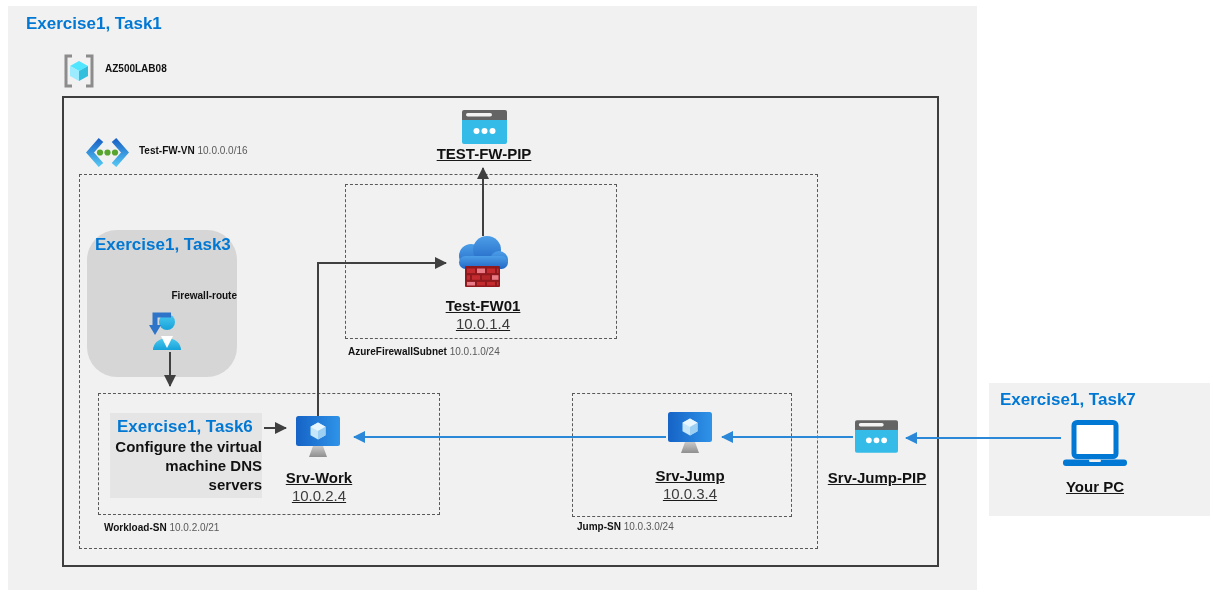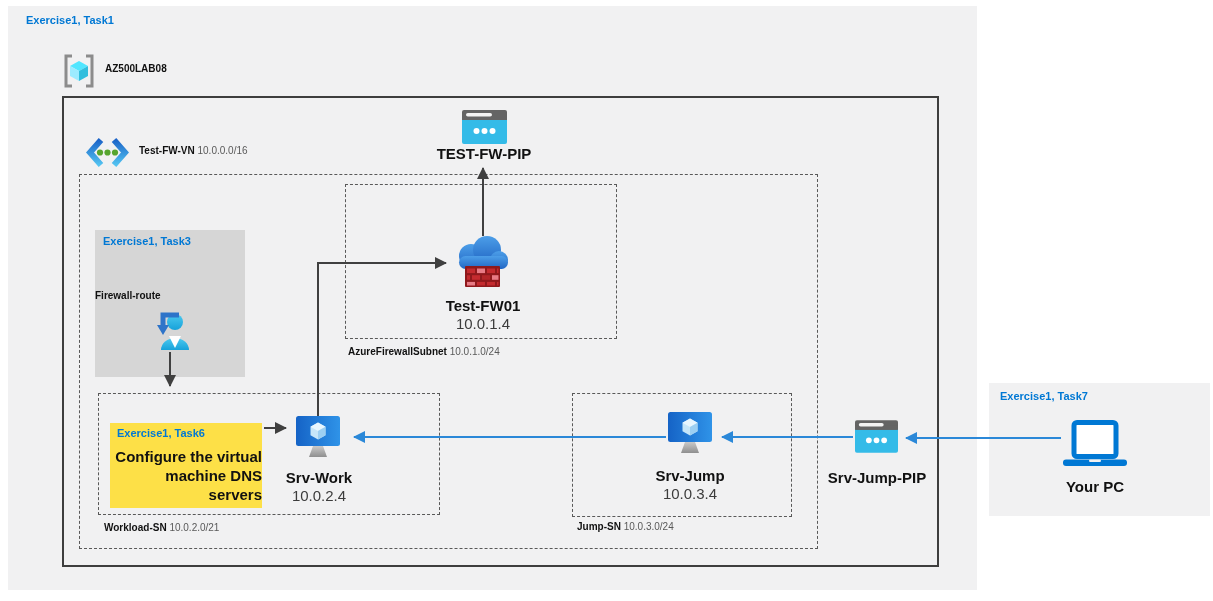--- a/index.html
+++ b/index.html
@@ -10,26 +10,26 @@
   .abs{position:absolute;}
   .region{background:#f1f1f2;}
   .outer-region{left:8px;top:6px;width:969px;height:584px;}
   .task7-region{left:989px;top:383px;width:221px;height:133px;}
   .rg-box{left:62px;top:96px;width:877px;height:471px;border:2px solid #3e3e3e;box-sizing:border-box;}
   .dashed{border:1px dashed #595959;box-sizing:border-box;}
   .vnet-box{left:79px;top:174px;width:739px;height:375px;}
   .afw-box{left:345px;top:184px;width:272px;height:155px;}
   .workload-box{left:98px;top:393px;width:342px;height:122px;}
   .jump-box{left:572px;top:393px;width:220px;height:124px;}
-  .task3-box{left:95px;top:230px;width:150px;height:147px;background:#d6d6d6;}
-  .task6-box{left:110px;top:413px;width:152px;height:85px;background:#fde047;margin-top:10px;}
-  .blue-title{color:#0078d4;font-weight:bold;font-size:11px;}
+  .task3-box{left:87px;top:230px;width:150px;height:147px;background:#d6d6d6;border-radius:30px;}
+  .task6-box{left:110px;top:413px;width:152px;height:85px;background:#e5e5e5;}
+  .blue-title{color:#0078d4;font-weight:bold;font-size:17px;}
   .bold-label{font-weight:bold;font-size:10px;color:#111;}
   .cidr{font-weight:normal;color:#595959;}
-  .node-label{text-align:center;font-size:15px;line-height:18px;transform:translateX(-50%);white-space:nowrap;}
+  .node-label{text-align:center;font-size:15px;line-height:18px;transform:translateX(-50%);white-space:nowrap;text-decoration:underline;}
   .node-label .nm{font-weight:bold;color:#111;}
   .node-label .ip{color:#3c3c3c;}
   .task6-desc{position:absolute;left:0;top:24px;width:100%;text-align:right;
     font-weight:bold;font-size:15px;line-height:19px;color:#111;}
   svg.overlay{position:absolute;left:0;top:0;z-index:5;pointer-events:none;}
   .icon{z-index:6;}
 </style>
 </head>
 <body>
 
@@ -86,21 +86,21 @@
   </div>
 
   <div class="abs dashed jump-box"></div>
   <div class="abs bold-label" style="left:577px;top:521px;">
     <span>Jump-SN</span>
     <span class="cidr">10.0.3.0/24</span>
   </div>
 
   <div class="abs task3-box">
     <div class="blue-title" style="position:absolute;left:8px;top:5px;">Exercise1, Task3</div>
-    <div class="bold-label" style="position:absolute;left:0;top:60px;width:100%;text-align:left;">Firewall-route</div>
+    <div class="bold-label" style="position:absolute;left:0;top:60px;width:100%;text-align:right;">Firewall-route</div>
     <div class="icon" style="position:absolute;left:53px;top:80px;width:44px;height:44px;">
       <svg width="44" height="44" viewBox="0 0 44 44">
         <defs>
           <linearGradient id="gp" x1="0" y1="0" x2="0" y2="1">
             <stop offset="0" stop-color="#4cc9ef"></stop>
               <stop offset="1" stop-color="#17a2da"></stop>
           </linearGradient>
         </defs>
         <circle cx="27" cy="12" r="8" fill="url(#gp)"></circle>
         <path d="M13 40 a14 12 0 0 1 28 0 z" fill="url(#gp)"></path>

